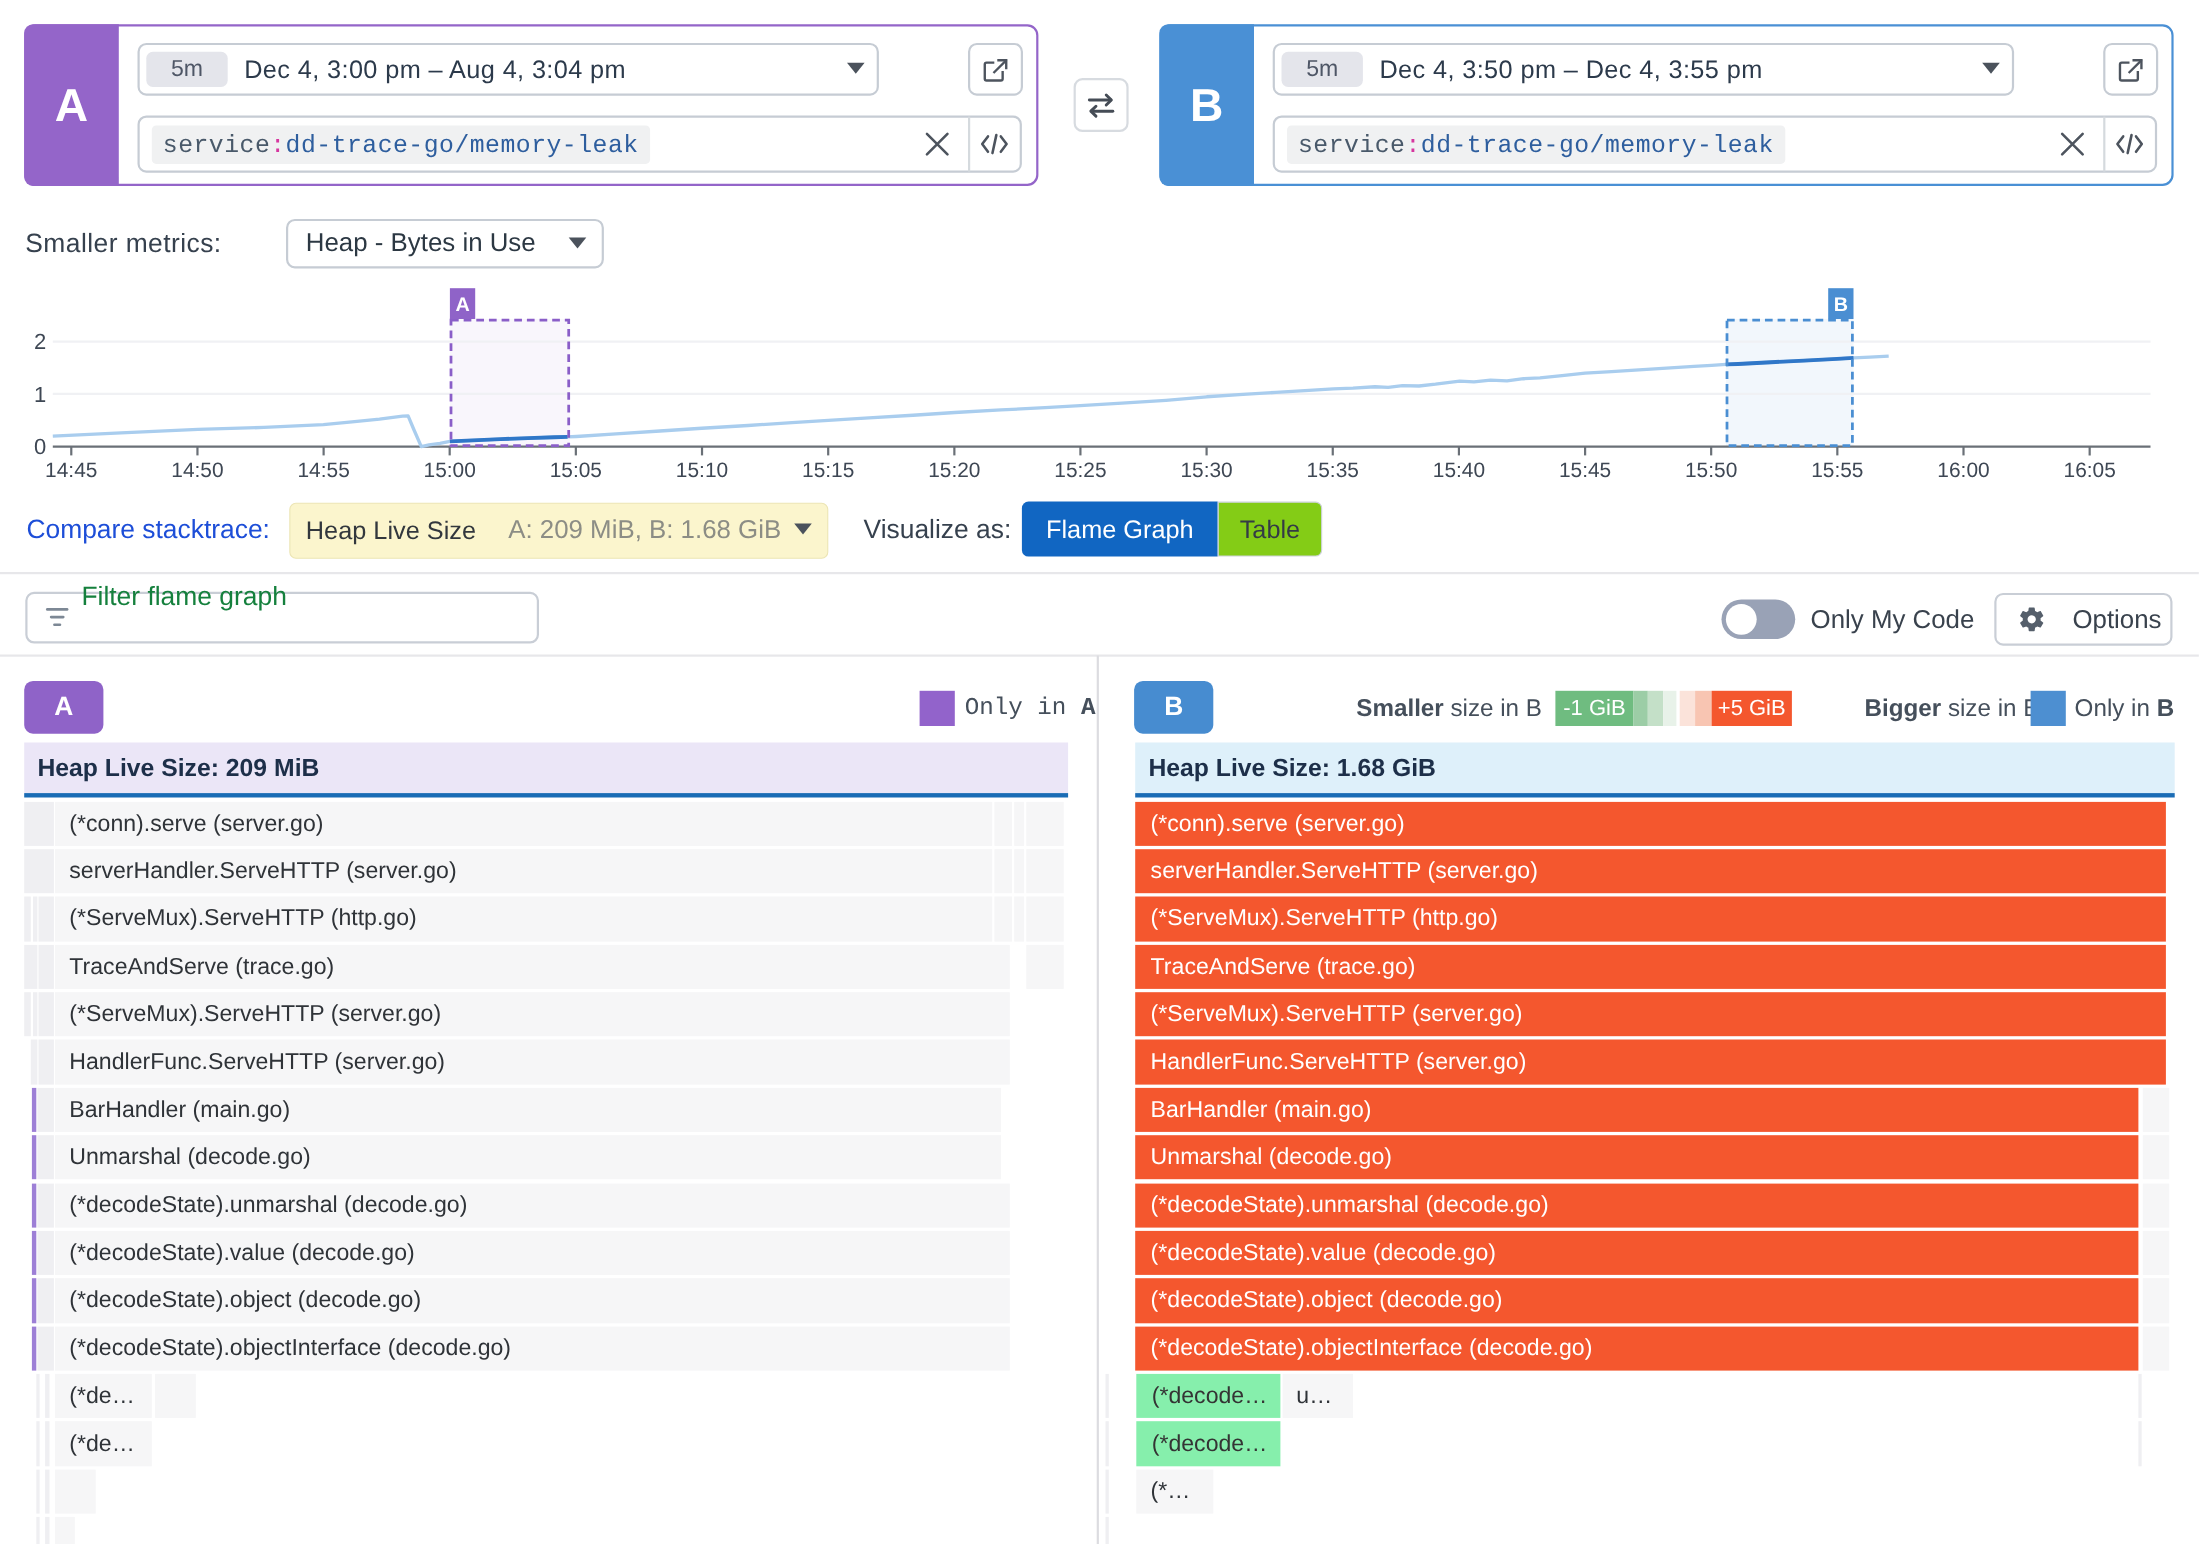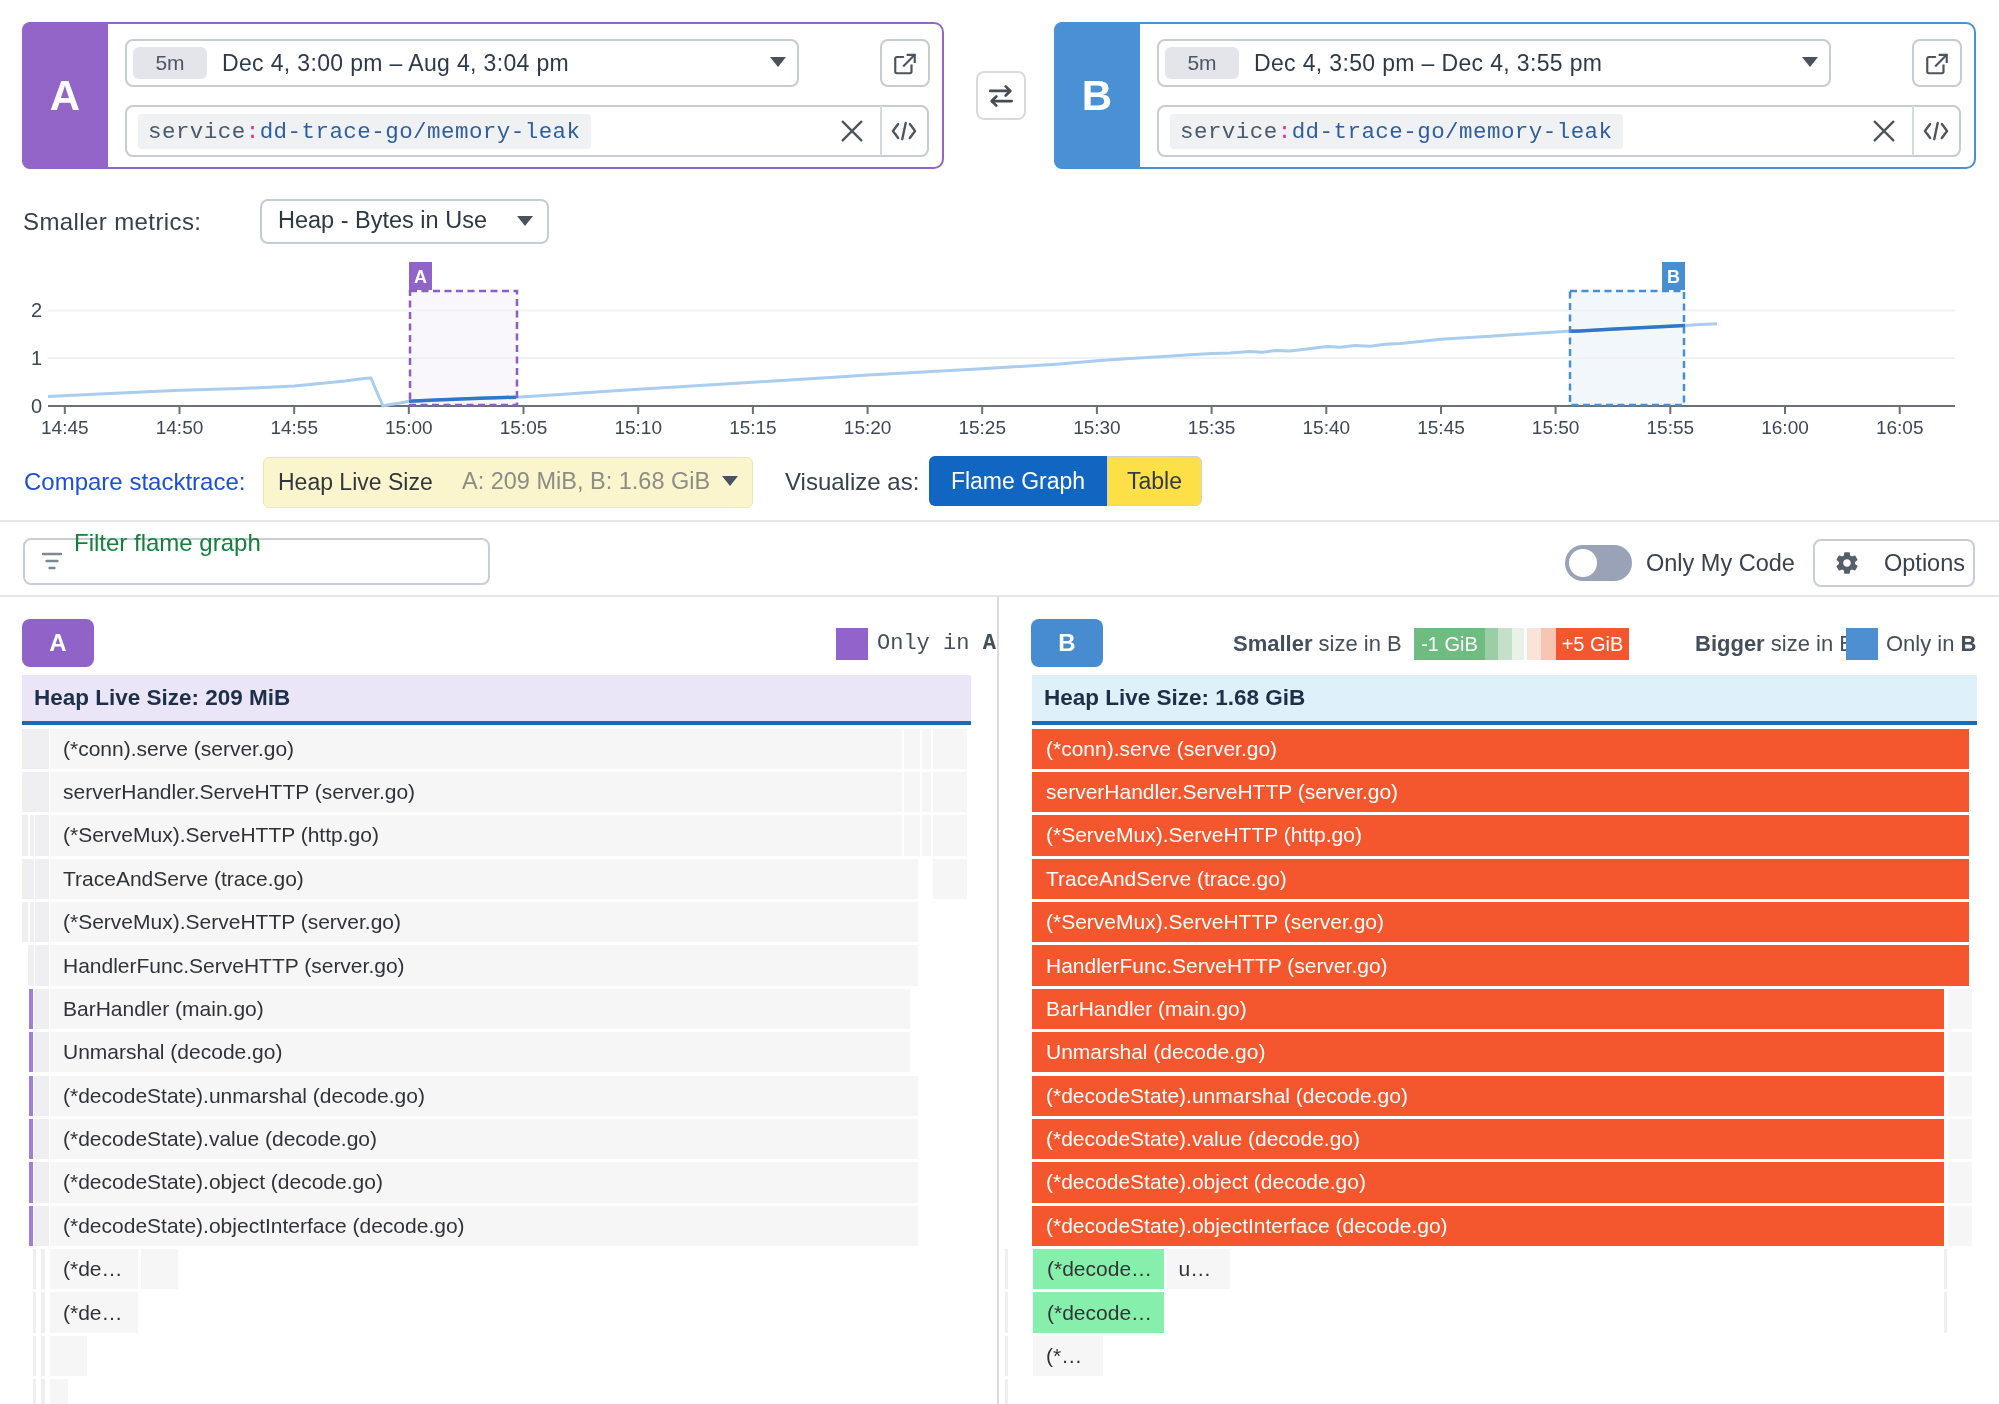--- a/index.html
+++ b/index.html
@@ -134,21 +134,21 @@
 <rect x="1662" y="12" width="23" height="28" fill="#4a8ed2"></rect>
 <text x="1673.5" y="33" font-size="18" font-weight="bold" fill="#fff" text-anchor="middle">B</text>
 </svg>
 <div class="abs" style="left:24px;top:468px;font-size:24px;color:#1d4ed8;">Compare stacktrace:</div>
 <div class="abs" style="left:263px;top:457px;width:490px;height:51px;background:#fbf5cd;border:1px solid #ece5b4;border-radius:6px;box-sizing:border-box;"></div>
 <div class="abs" style="left:278px;top:469px;font-size:23px;color:#32373d;">Heap Live Size</div>
 <div class="abs" style="left:462px;top:468px;font-size:23.5px;color:#8c8d85;">A: 209 MiB, B: 1.68 GiB</div>
 <div class="caret" style="left:722px;top:476px;"></div>
 <div class="abs" style="left:785px;top:468px;font-size:24px;color:#36414e;">Visualize as:</div>
 <div class="abs" style="left:929px;top:456px;width:178px;height:50px;background:#1166c2;border-radius:6px 0 0 6px;display:flex;align-items:center;justify-content:center;color:#fff;font-size:23px;">Flame Graph</div>
-<div class="abs" style="left:1107px;top:456px;width:95px;height:50px;background:#fde047;border:1.5px solid #ccd2d8;border-radius:0 6px 6px 0;box-sizing:border-box;display:flex;align-items:center;justify-content:center;color:#343b46;font-size:23px;">Table</div>
+<div class="abs" style="left:1107px;top:456px;width:95px;height:50px;background:#84cc16;border:1.5px solid #ccd2d8;border-radius:0 6px 6px 0;box-sizing:border-box;display:flex;align-items:center;justify-content:center;color:#343b46;font-size:23px;">Table</div>
 <div class="abs" style="left:0;top:520px;width:1999px;height:1.5px;background:#e7e7ea;"></div>
 <div class="inbx" style="left:23px;top:538px;width:467px;height:47px;border-color:#c9ced6;"></div>
 <svg class="abs" style="left:40px;top:551px;" width="24" height="22" viewBox="0 0 24 22">
     <g stroke="#7d8895" stroke-width="2.4" stroke-linecap="round">
       <line x1="3" y1="3" x2="21" y2="3"></line>
       <line x1="6.5" y1="10" x2="17.5" y2="10"></line>
       <line x1="9.5" y1="17" x2="14.5" y2="17"></line>
     </g>
   </svg>
 <div class="abs" style="left:74px;top:529px;font-size:24px;color:#15803d;">Filter flame graph</div>

